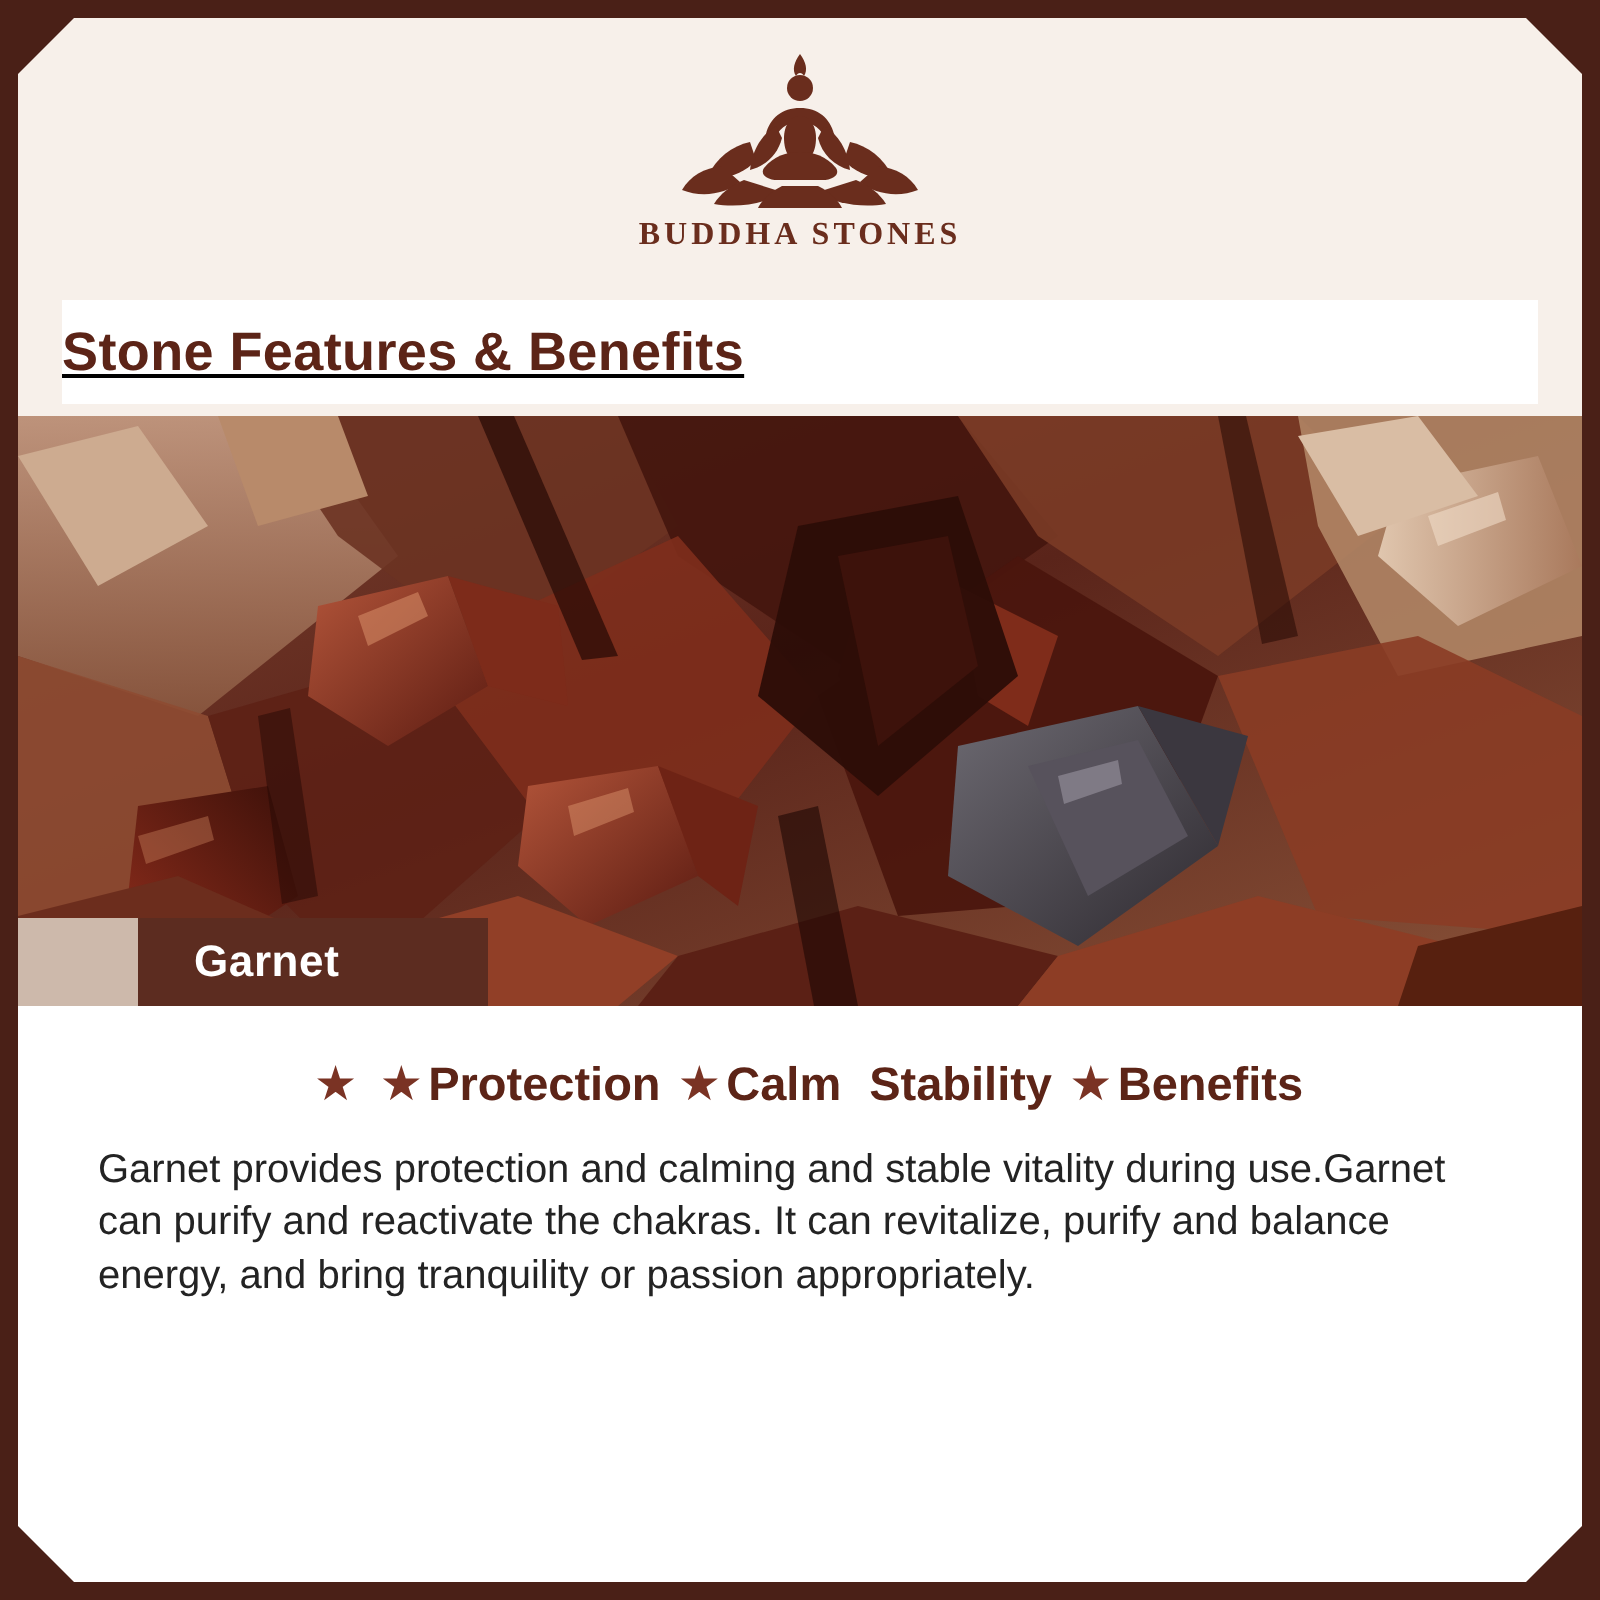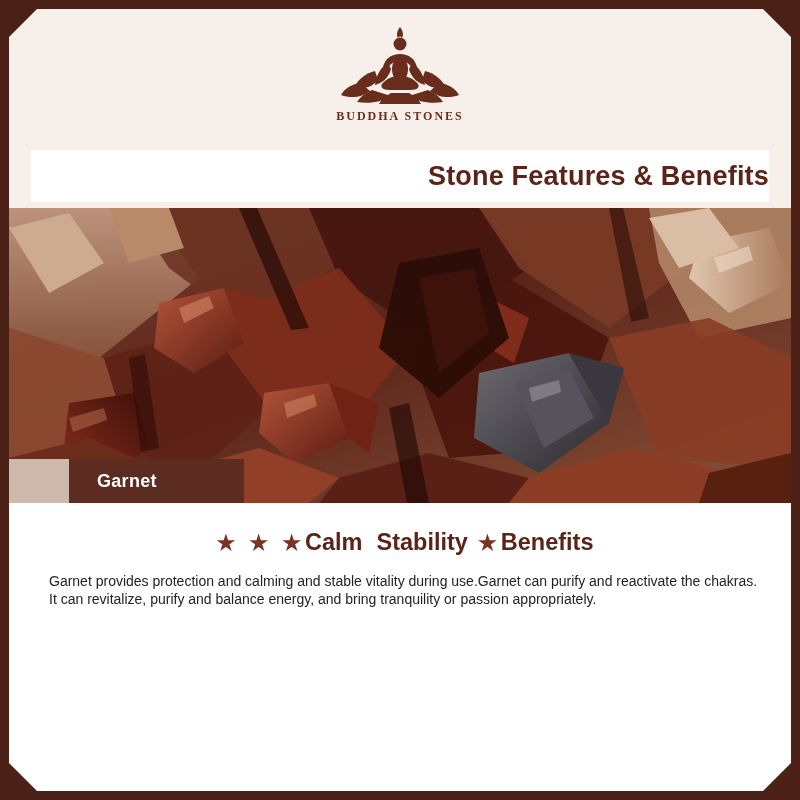--- a/index.html
+++ b/index.html
@@ -82,36 +82,37 @@
     padding-top: 18px;
     box-sizing: border-box;
   }
   .logo-mark {
     width: 118px;
     height: 78px;
     display: block;
   }
   .brand-name {
     margin-top: 4px;
-    font-size: 12px;
+    font-size: 16px;
     letter-spacing: 2.0px;
     font-weight: bold;
     color: #6a2d1d;
     font-family: "Liberation Serif", serif;
   }
 
   
   .title-band {
     position: relative;
     margin: 6px 22px 0 22px;
     height: 52px;
     background: #ffffff;
     display: flex;
     align-items: center;
-    justify-content: flex-end;
+    justify-content: flex-start;
+    text-decoration: underline;
   }
   .title-band .title-text {
     font-size: 27px;
     font-weight: bold;
     color: #5c2417;
     font-family: "Liberation Sans", sans-serif;
     letter-spacing: 0.2px;
   }
 
   
@@ -139,21 +140,21 @@
     min-width: 175px;
     background: #5c2c20;
     display: flex;
     align-items: center;
     padding: 0 26px 0 28px;
     box-sizing: border-box;
     z-index: 3;
   }
   .caption-tab .caption-text {
     color: #ffffff;
-    font-size: 18px;
+    font-size: 22px;
     font-weight: bold;
     letter-spacing: 0.3px;
   }
   .caption-left-block {
     position: absolute;
     left: 0;
     bottom: 0;
     width: 60px;
     height: 44px;
     background: #cdb9ab;
@@ -187,21 +188,21 @@
   .kw .star {
     color: #7a3324;
     font-size: 21px;
     margin-right: 4px;
     margin-left: 10px;
     line-height: 1;
   }
   .kw.nostar { margin-left: 14px; }
 
   .body-copy {
-    font-size: 14px;
+    font-size: 20px;
     line-height: 1.32;
     color: #232323;
     padding: 4px 4px 0 12px;
     font-family: "Liberation Sans", sans-serif;
   }
 
   
   .bottom-fill {
     background: #ffffff;
     height: 100%;
@@ -341,20 +342,21 @@
       </div>
     </div>
 
     <div class="benefits">
       <div class="keyword-row">
         <span class="kw">
           <span class="star">★</span>
         </span>
         <span class="kw">
           <span class="star">★</span>
+          <span>Protection</span>
         </span>
         <span class="kw">
           <span class="star">★</span>
           <span>Calm</span>
         </span>
         <span class="kw nostar">
 
           <span>Stability</span>
         </span>
         <span class="kw">

